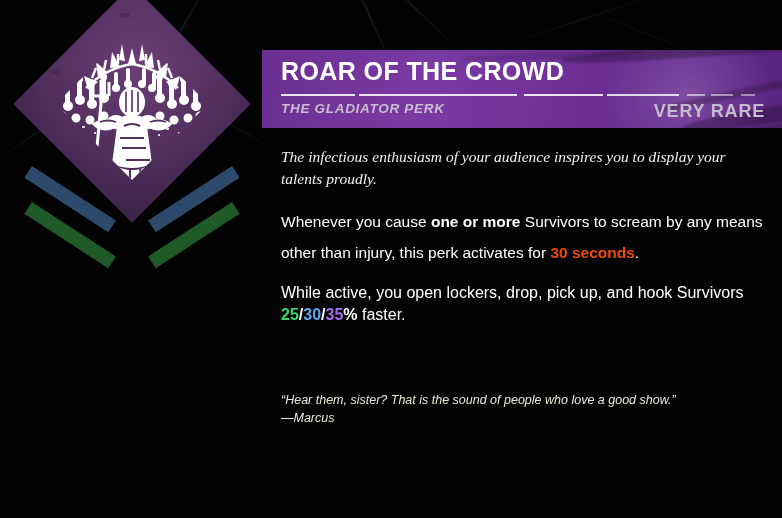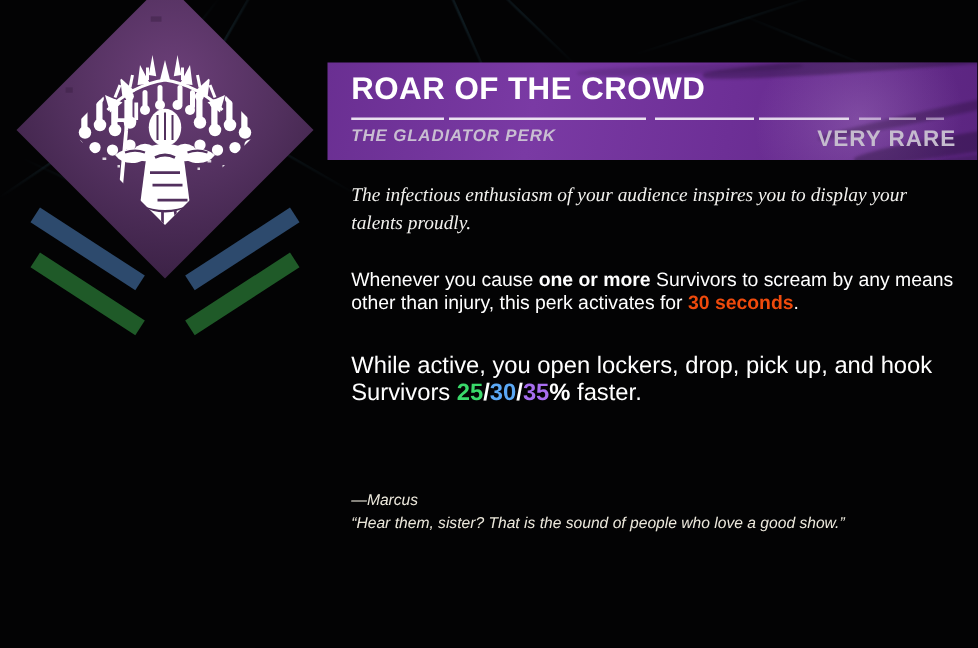--- a/index.html
+++ b/index.html
@@ -123,22 +123,22 @@
   #body-panel{
     position:absolute; left:262px; top:128px; width:520px; height:330px;
     color:#ffffff;
   }
   .para{ position:absolute; left:19px; width:484px; }
   #para-flavor{
     top:18px; font-size:15.5px; font-style:italic; line-height:22px;
     color:#f2f1ee;
     font-family:Liberation Serif, serif;
   }
-  #para-effect1{ top:88px; font-size:15.5px; line-height:18px; }
-  #para-effect2{ top:154px; font-size:19px; line-height:22px; }
+  #para-effect1{ top:78px; font-size:15.5px; line-height:31px; }
+  #para-effect2{ top:154px; font-size:16px; line-height:22px; }
   #para-cooldown{ top:214px; font-size:15.5px; line-height:22px; }
   #para-quote{
     top:263px; font-size:12.5px; font-style:italic; line-height:18px;
     color:#ece8dc;
   }
   .b{ font-weight:bold; }
   .it{ font-style:italic; }
   .orange{ color:#ef4a0c; font-weight:bold; }
   .pink{ color:#f590e2; font-weight:bold; }
   .t1{ color:#3ad86a; font-weight:bold; }
@@ -352,16 +352,16 @@
   <div class="para" id="para-effect1">
     <span>Whenever you cause </span><span class="b">one or more</span><span> Survivors to scream by any means other than injury, this perk activates for </span><span class="orange">30 seconds</span><span>.</span>
   </div>
 
   <div class="para" id="para-effect2">
     <span>While active, you open lockers, drop, pick up, and hook Survivors </span><span class="t1">25</span><span class="sep">/</span><span class="t2">30</span><span class="sep">/</span><span class="t3">35</span><span class="pct">%</span><span> faster.</span>
   </div>
 
 
   <div class="para" id="para-quote">
+    <div>“Hear them, sister? That is the sound of people who love a good show.”</div>
     <div>—Marcus</div>
-    <div>“Hear them, sister? That is the sound of people who love a good show.”</div>
   </div>
 </div>
 
 </body></html>

